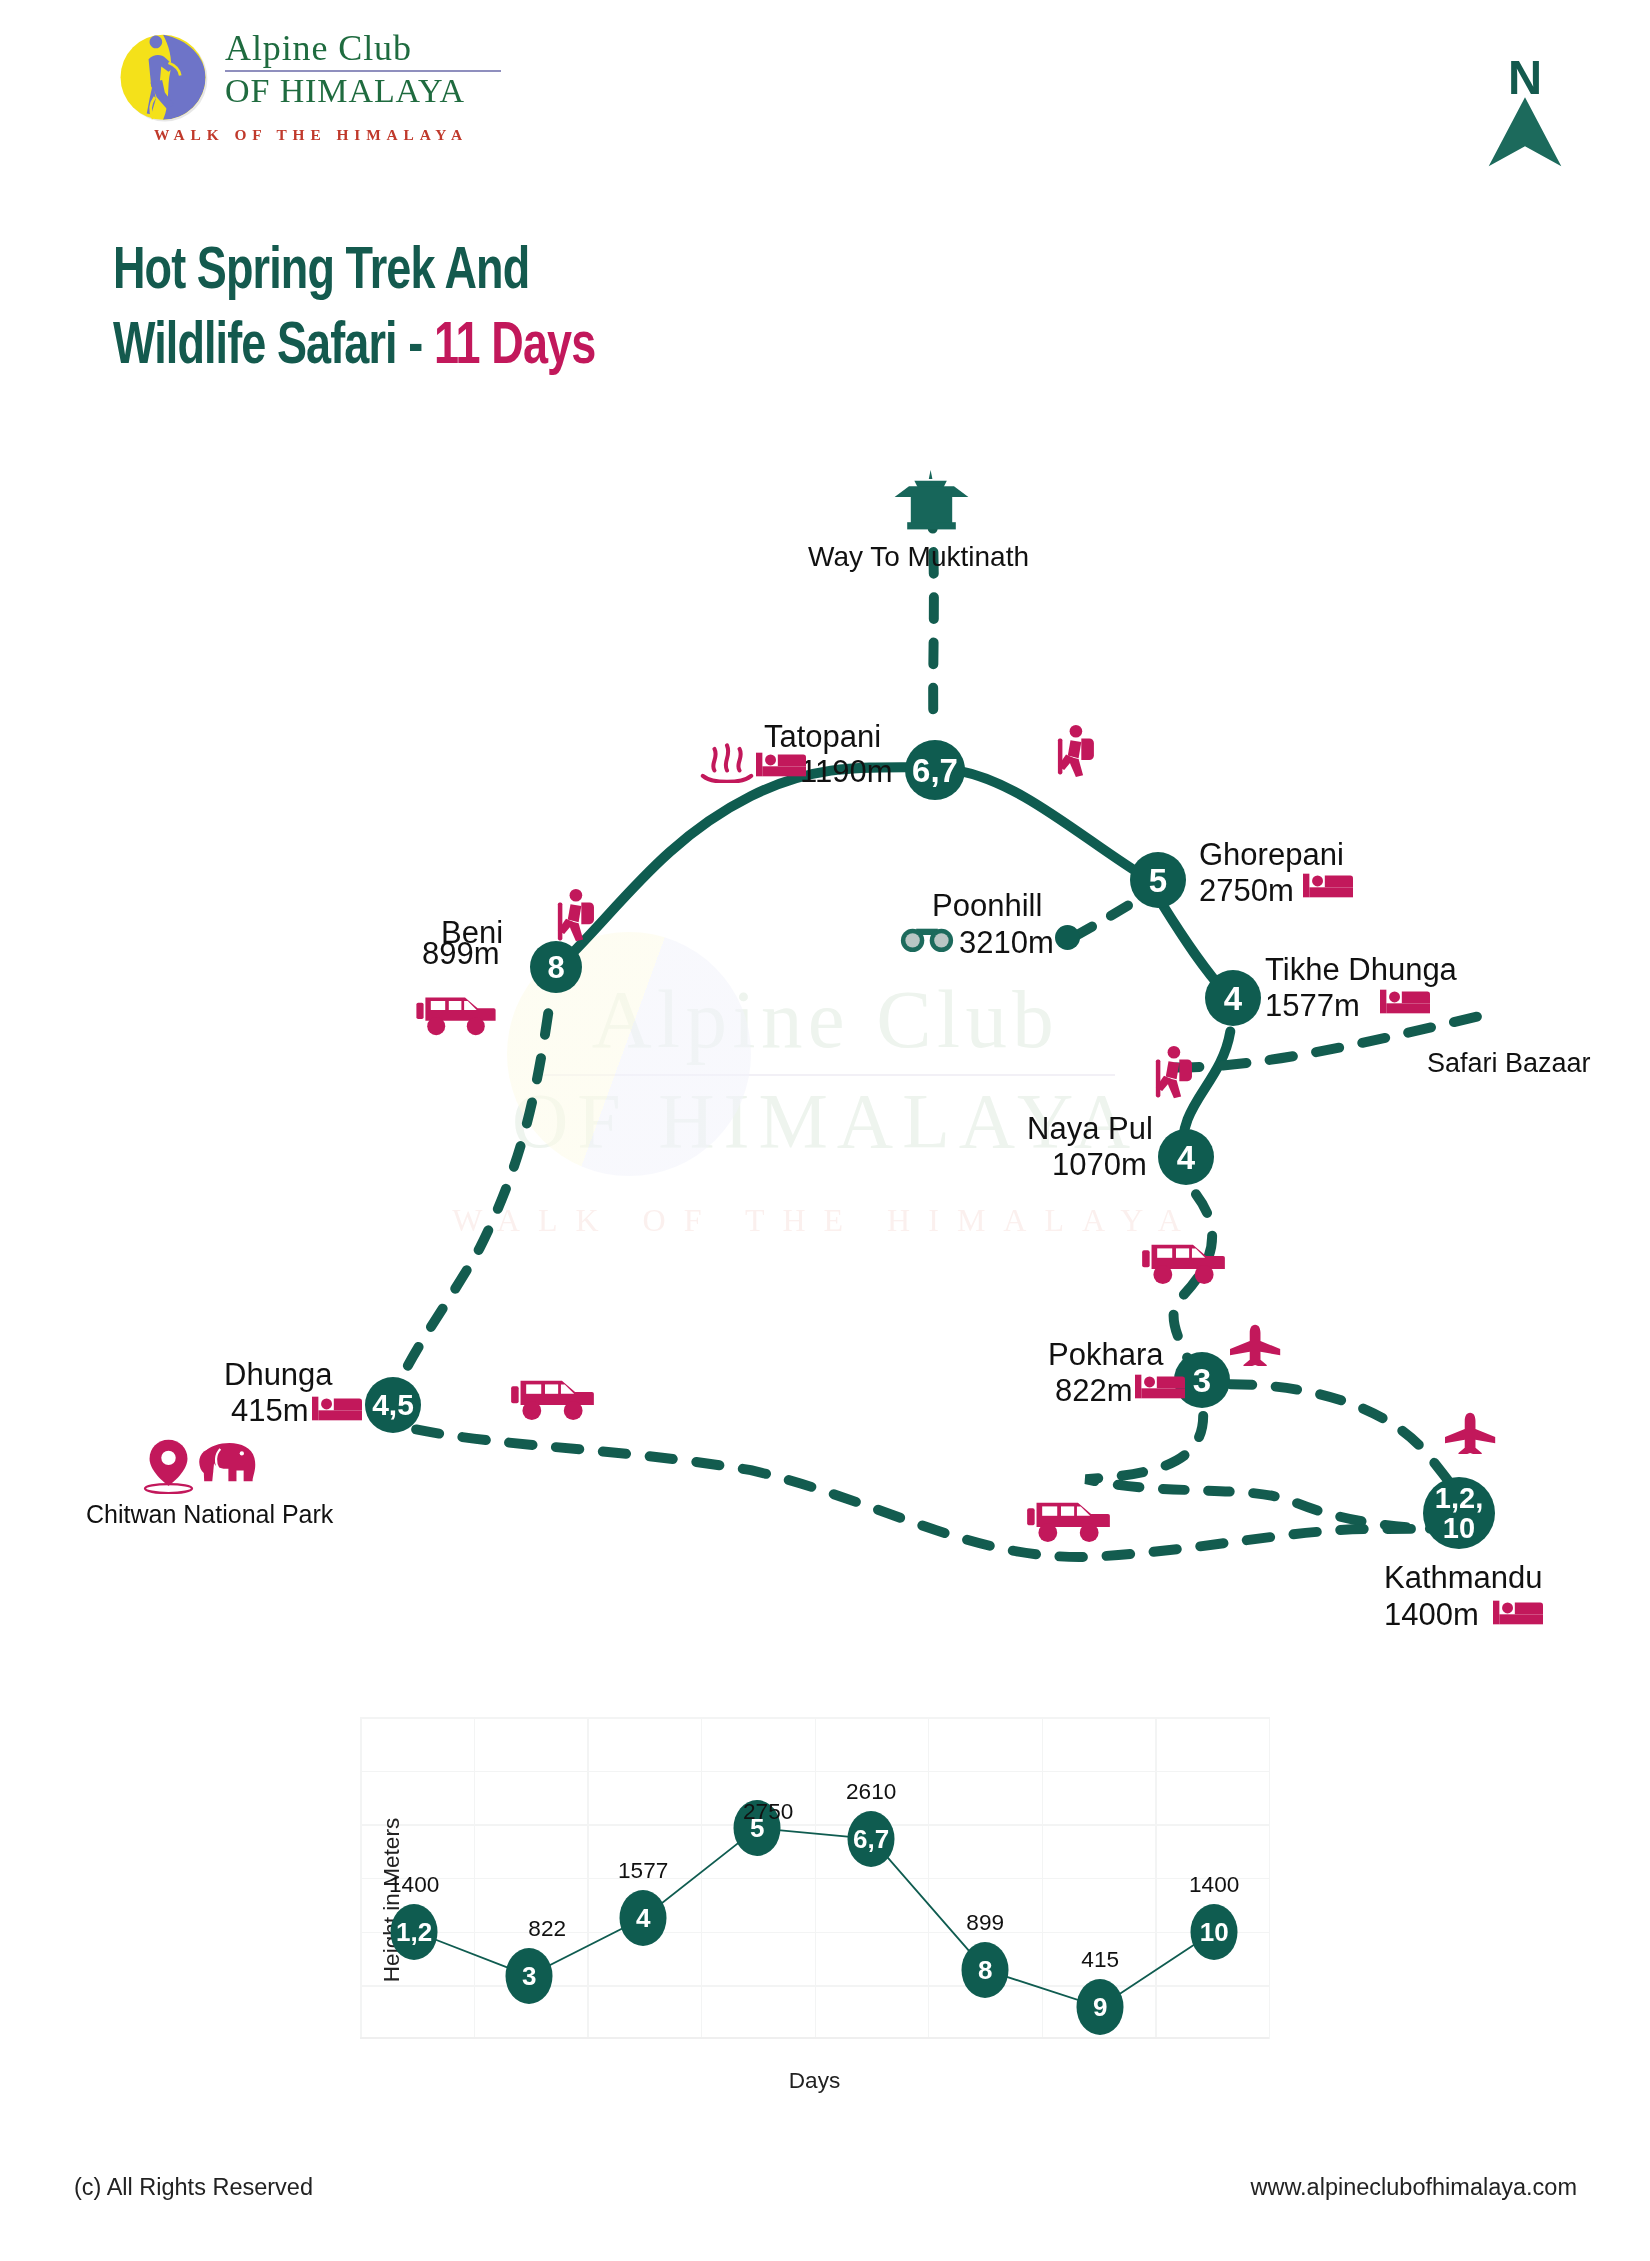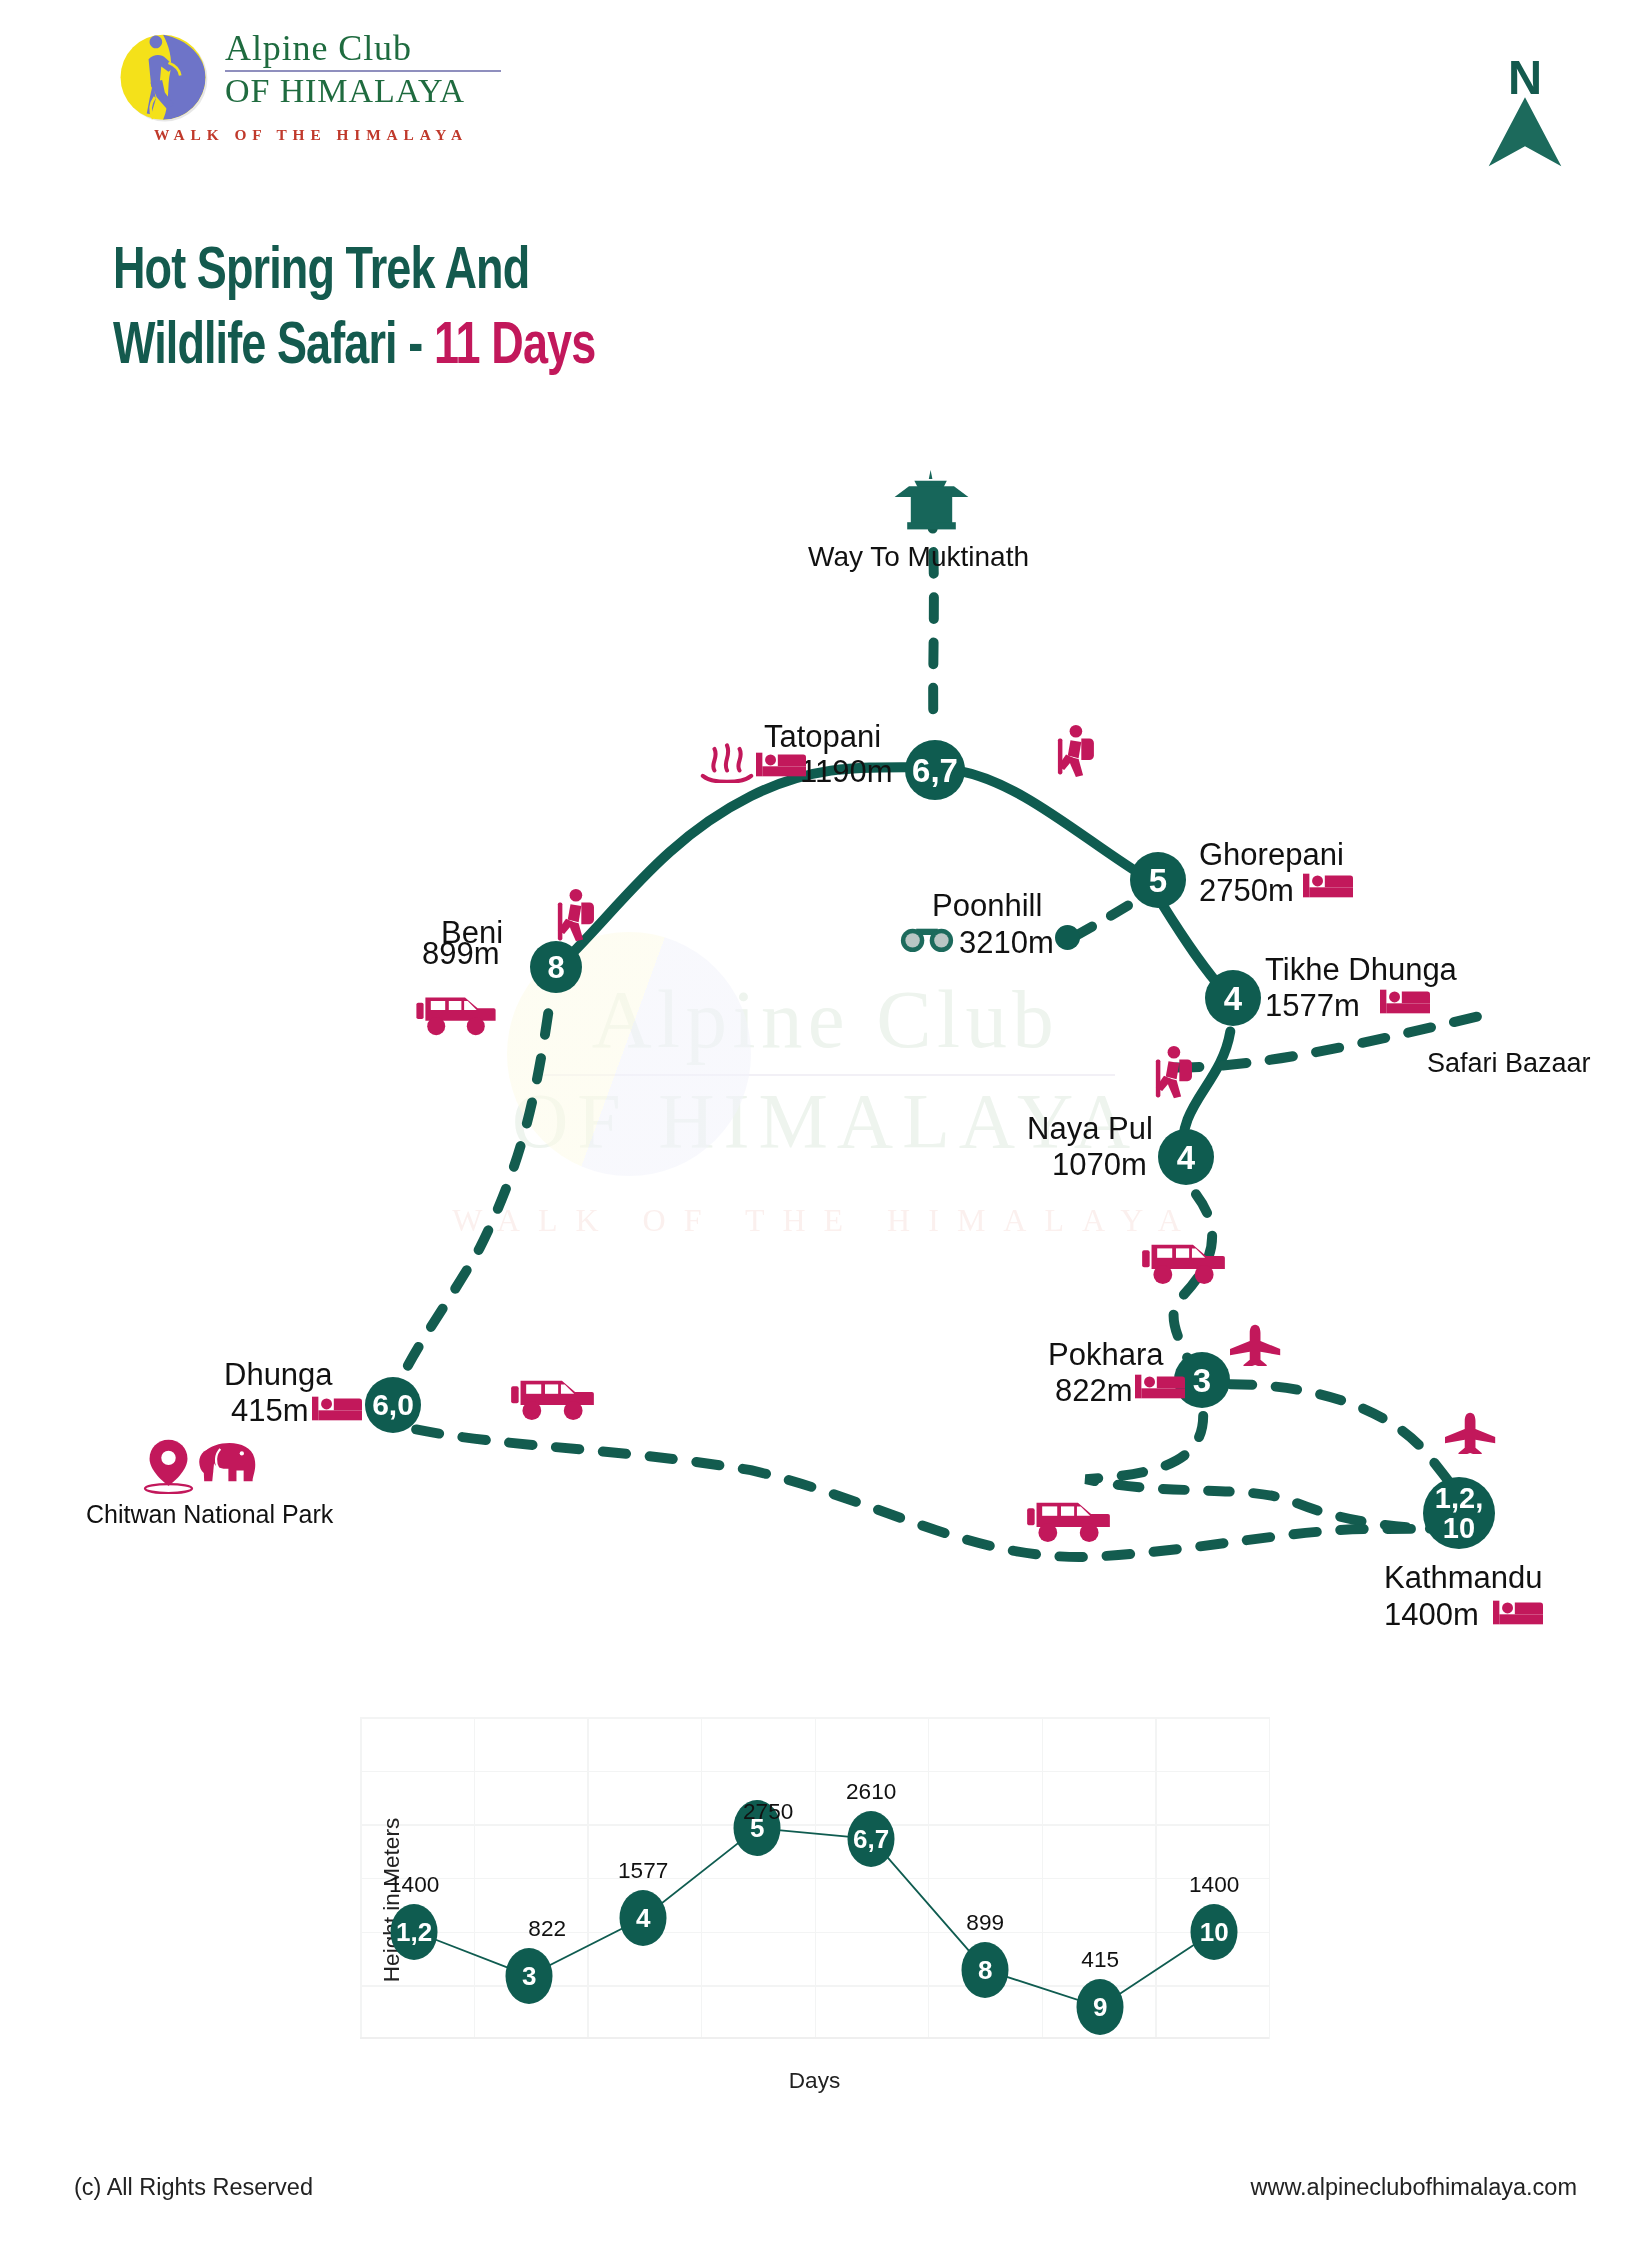--- a/index.html
+++ b/index.html
@@ -297,21 +297,21 @@
       <rect x="0" y="4" width="7" height="26" fill="#c2185b"></rect>
       <circle cx="16" cy="12" r="6" fill="#c2185b"></circle>
       <path d="M24 6 h28 a3 3 0 0 1 3 3 v10 h-31 z" fill="#c2185b"></path>
       <rect x="7" y="19" width="48" height="11" fill="#c2185b"></rect>
     </svg>
     <svg class="icon" style="left:1443px;top:1411px;width:56px;height:43px" viewBox="0 0 62 48">
       <path d="M30 2 c4 0 6 4 6 9 v9 l22 9 v7 l-22 -4 v9 l7 6 v4 l-13 -4 -13 4 v-4 l7 -6 v-9 l-22 4 v-7 l22 -9 v-9 c0 -5 2 -9 6 -9 z" fill="#c2185b"></path>
     </svg>
 
     
-    <div class="node" style="left:365px;top:1377px;width:56px;height:56px;font-size:30px;">6,0</div>
+    <div class="node" style="left:365px;top:1377px;width:56px;height:56px;font-size:30px;">4,5</div>
     <div class="lbl" style="left:224px;top:1357px;font-size:31px;">Dhunga</div>
     <div class="lbl" style="left:231px;top:1393px;font-size:31px;">415m</div>
     <svg class="icon" style="left:312px;top:1393px;width:50px;height:31px" viewBox="0 0 55 34">
       <rect x="0" y="4" width="7" height="26" fill="#c2185b"></rect>
       <circle cx="16" cy="12" r="6" fill="#c2185b"></circle>
       <path d="M24 6 h28 a3 3 0 0 1 3 3 v10 h-31 z" fill="#c2185b"></path>
       <rect x="7" y="19" width="48" height="11" fill="#c2185b"></rect>
     </svg>
     <svg class="icon" style="left:511px;top:1375px;width:83px;height:47px" viewBox="0 0 88 50">
       <rect x="0" y="12" width="8" height="18" rx="2" fill="#c2185b"></rect>

